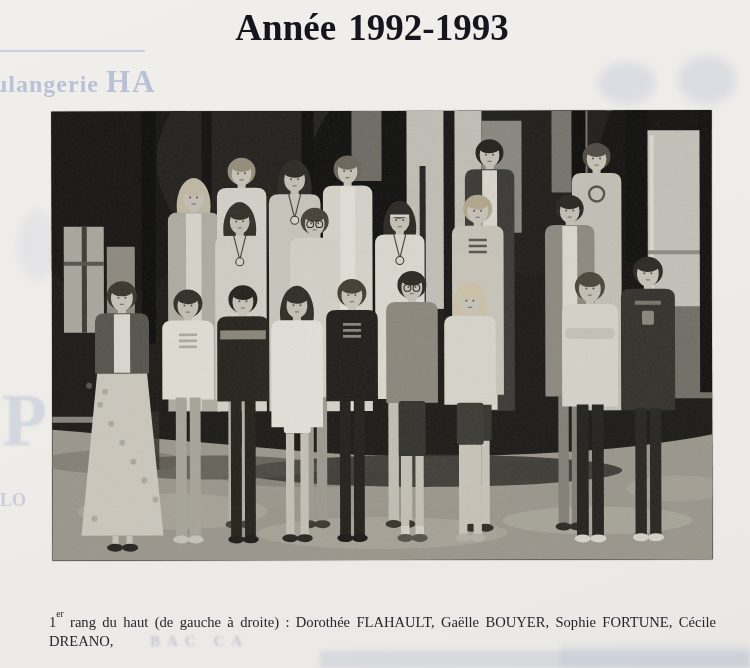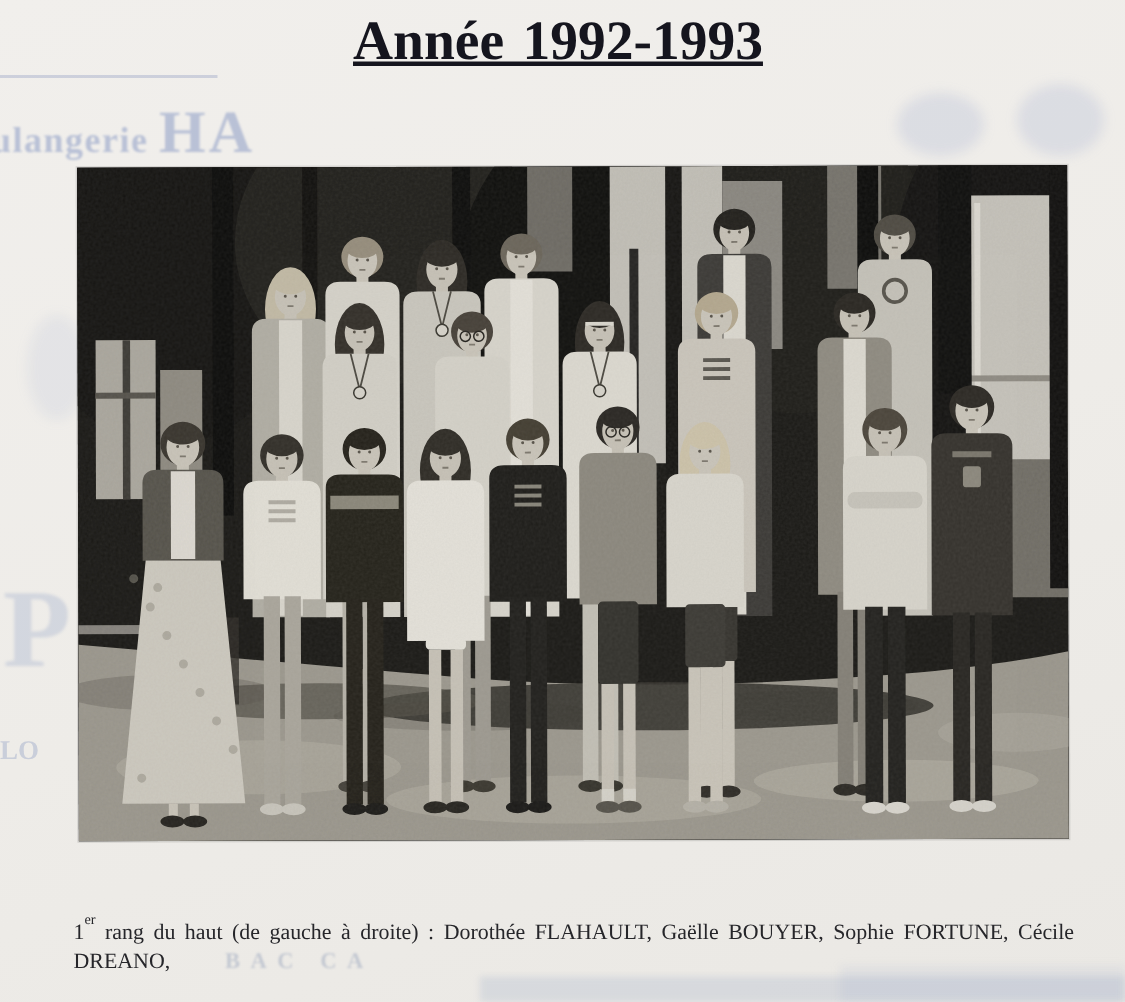--- a/index.html
+++ b/index.html
@@ -4,33 +4,33 @@
 <style>
   html,body{margin:0;padding:0;}
   body{
     width:750px;height:668px;position:relative;overflow:hidden;
     background:linear-gradient(160deg,#f1efec 0%,#eeece8 55%,#eae8e4 100%);
     font-family:"Liberation Serif","DejaVu Serif",serif;
   }
   
   .ghost{position:absolute;color:rgba(110,130,185,.42);font-weight:bold;white-space:nowrap;}
   .ghost-topleft{left:-6px;top:64px;font-size:24px;filter:blur(.6px);letter-spacing:1px;}
-  .ghost-topleft .big{font-size:40px;letter-spacing:2px;}
+  .ghost-topleft .big{font-size:31px;letter-spacing:2px;}
   .ghost-line{position:absolute;left:0;top:50px;width:145px;height:2px;background:rgba(110,130,180,.28);}
   .ghost-blob{position:absolute;background:rgba(125,145,195,.17);border-radius:50%;filter:blur(4px);}
   .ghost-p{left:2px;top:378px;font-size:74px;color:rgba(115,135,185,.22);filter:blur(1px);}
   .ghost-lo{left:0px;top:490px;font-size:18px;color:rgba(115,135,185,.30);filter:blur(.5px);}
   .ghost-bottom{left:150px;top:633px;font-size:15px;letter-spacing:7px;color:rgba(115,135,170,.33);filter:blur(.8px);}
   .ghost-band{position:absolute;left:320px;top:651px;width:430px;height:17px;background:rgba(135,155,190,.20);filter:blur(2px);}
   .ghost-band2{position:absolute;left:560px;top:644px;width:190px;height:24px;background:rgba(140,160,195,.12);filter:blur(3px);}
   
   .title-block{position:absolute;left:0;right:6px;top:8px;text-align:center;color:#15151e;white-space:nowrap;}
   .title-line1{font-size:39px;font-weight:bold;word-spacing:8px;letter-spacing:.5px;line-height:42px;}
   .title-line1 sup{font-size:21px;position:relative;top:-13px;letter-spacing:0;}
-  .title-line2{font-size:37px;font-weight:bold;word-spacing:3px;line-height:40px;margin-top:0px;text-decoration:underline;}
+  .title-line2{font-size:37px;font-weight:bold;word-spacing:3px;line-height:40px;margin-top:0px;}
   
   .photo{
     position:absolute;left:52px;top:111px;width:660px;height:449px;
     background:#161513;transform:rotate(-0.15deg);
     box-shadow:0 0 0 1px rgba(60,60,60,.15);
   }
   .photo svg{display:block;width:100%;height:100%;}
   
   .caption{
     position:absolute;left:49px;top:573px;width:667px;

